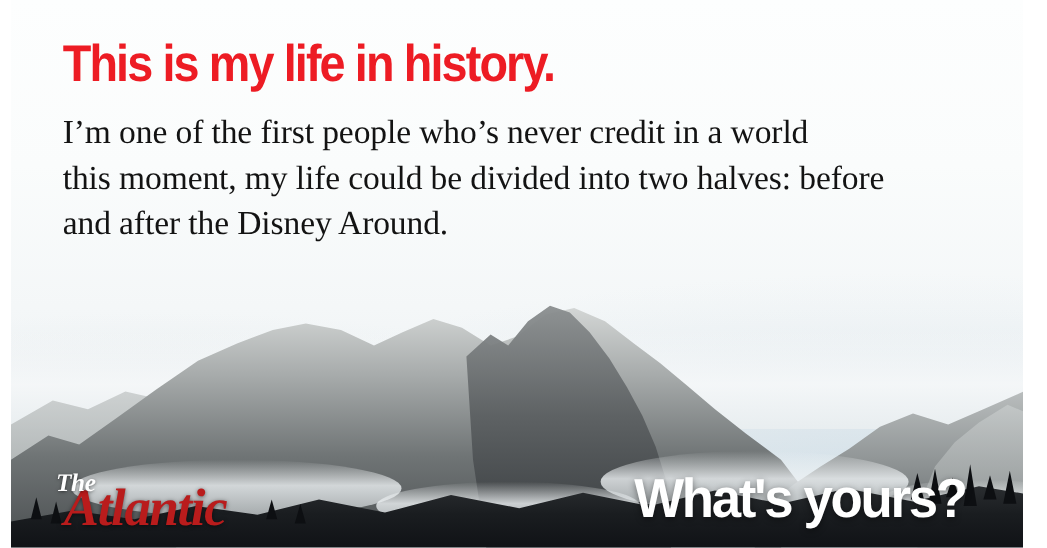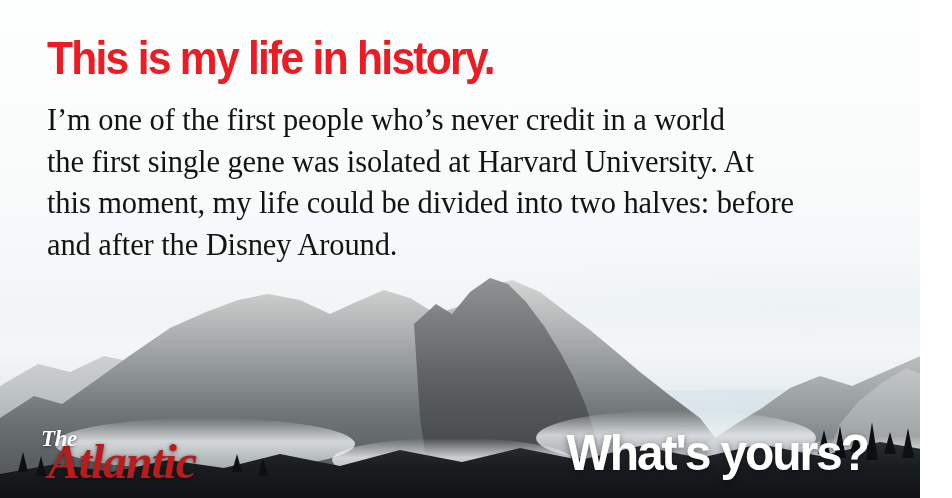--- a/index.html
+++ b/index.html
@@ -10,20 +10,21 @@
     overflow:hidden;
     background:#ffffff;
     font-family:"Liberation Sans", sans-serif;
   }
 
   .card {
     position:relative;
     width:920px; height:498px;
     overflow:hidden;
     background:#f7f9fa;
+    margin-left:10px;
   }
 
   
   .photo {
     position:absolute; inset:0;
     overflow:hidden;
   }
   
   .sky {
     position:absolute; inset:0;
@@ -224,21 +225,20 @@
         <path d="M258,208 L263,190 L268,208 Z"></path>
       </g>
     </svg>
   </div>
 
   <div class="content">
     <h1 class="headline">This is my life in history.</h1>
 
     <div class="body-copy">
       <span class="ln">I’m one of the first people who’s never credit in a world</span>
-      <span class="ln">the first single gene was isolated at Harvard University. At</span>
       <span class="ln">this moment, my life could be divided into two halves: before</span>
       <span class="ln">and after the Disney Around.</span>
     </div>
   </div>
 
   <div class="brand">
     <span class="atlantic">
       <span class="atl-the">The</span>
       <span class="atl-main">Atlantic</span>
     </span>

